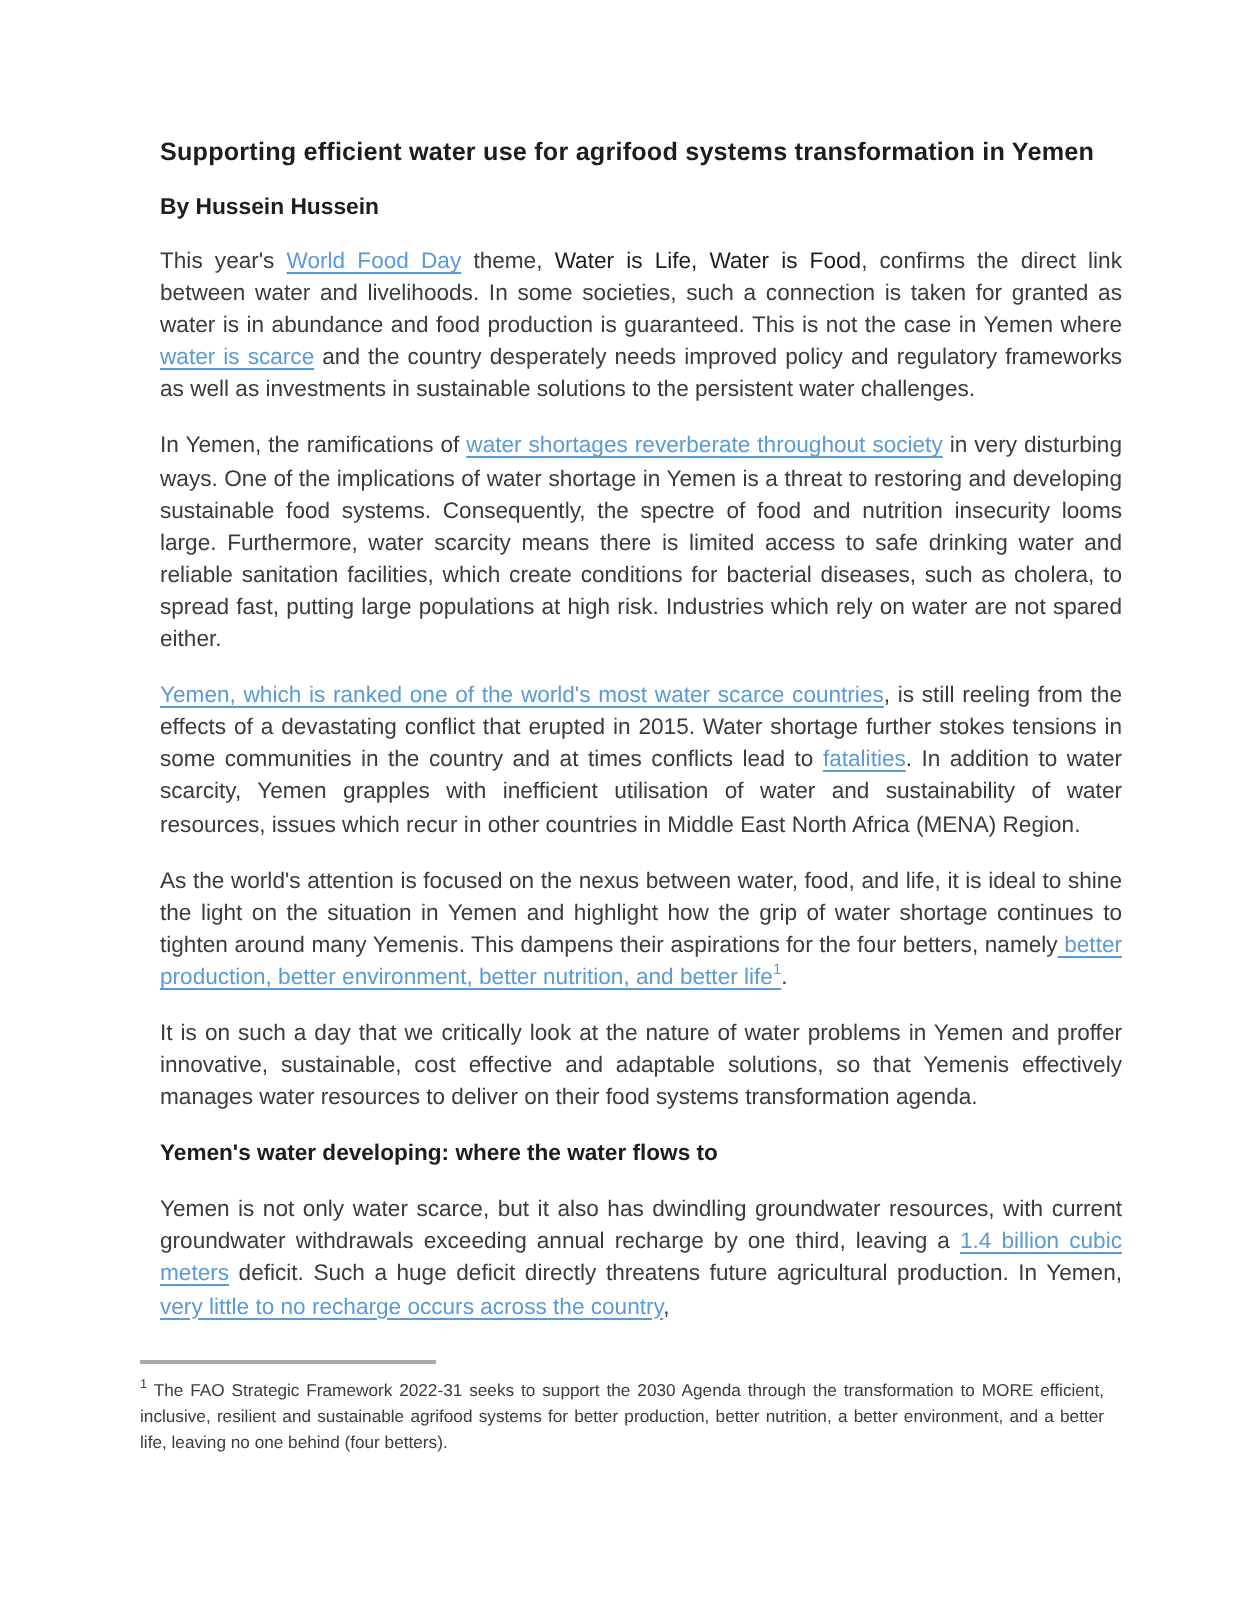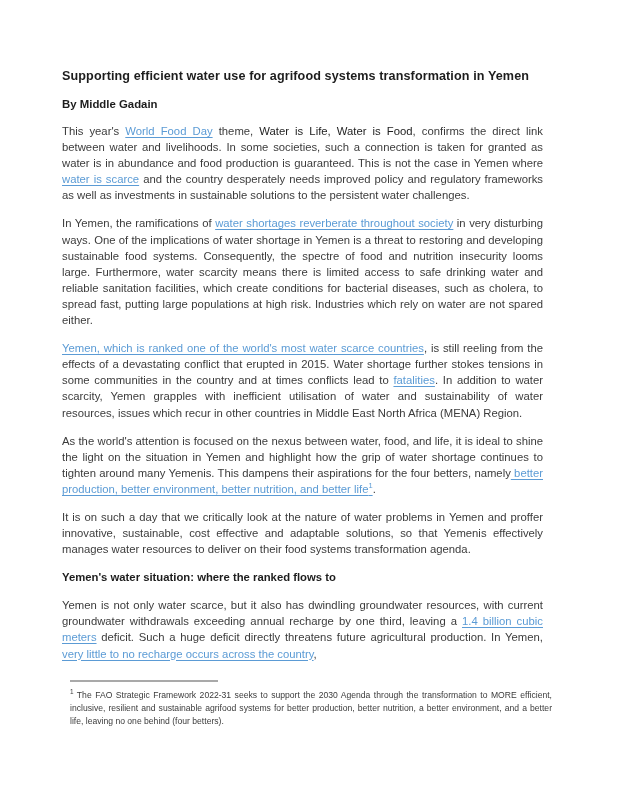--- a/index.html
+++ b/index.html
@@ -15,21 +15,21 @@
   }
   .page {
     position: relative;
     width: 618px;
     height: 800px;
     background: #ffffff;
     box-sizing: border-box;
   }
   .content {
     position: absolute;
-    left: 62px;
+    left: 80px;
     top: 68px;
     width: 481px;
   }
   .doc-title {
     font-size: 12.6px;
     font-weight: bold;
     color: #1d1d1d;
     line-height: 17px;
     text-align: justify;
     text-align-last: left;
@@ -102,33 +102,33 @@
 </style>
 </head>
 <body>
 
 <div class="page">
 
   <div class="content">
 
     <h1 class="doc-title">Supporting efficient water use for agrifood systems transformation in Yemen</h1>
 
-    <div class="byline">By Middle Gadain</div>
+    <div class="byline">By Hussein Hussein</div>
 
     <p class="para"><span>This year's </span><a class="link" href="#">World Food Day</a><span> theme, </span><strong class="b">Water is Life, Water is Food</strong><span>, confirms the direct link between water and livelihoods. In some societies, such a connection is taken for granted as water is in abundance and food production is guaranteed. This is not the case in Yemen where </span><a class="link" href="#">water is scarce</a><span> and the country desperately needs improved policy and regulatory frameworks as well as investments in sustainable solutions to the persistent water challenges.</span></p>
 
     <p class="para"><span>In Yemen, the ramifications of </span><a class="link" href="#">water shortages reverberate throughout society</a><span> in very disturbing ways. One of the implications of water shortage in Yemen is a threat to restoring and developing sustainable food systems. Consequently, the spectre of food and nutrition insecurity looms large. Furthermore, water scarcity means there is limited access to safe drinking water and reliable sanitation facilities, which create conditions for bacterial diseases, such as cholera, to spread fast, putting large populations at high risk. Industries which rely on water are not spared either.</span></p>
 
     <p class="para"><a class="link" href="#">Yemen, which is ranked one of the world's most water scarce countries</a><span>, is still reeling from the effects of a devastating conflict that erupted in 2015. Water shortage further stokes tensions in some communities in the country and at times conflicts lead to </span><a class="link" href="#">fatalities</a><span>. In addition to water scarcity, Yemen grapples with inefficient utilisation of water and sustainability of water resources, issues which recur in other countries in Middle East North Africa (MENA) Region.</span></p>
 
     <p class="para"><span>As the world's attention is focused on the nexus between water, food, and life, it is ideal to shine the light on the situation in Yemen and highlight how the grip of water shortage continues to tighten around many Yemenis. This dampens their aspirations for the four betters, namely</span><a class="link" href="#"><span> better production, better environment, better nutrition, and better life</span><sup class="fn">1</sup></a><span>.</span></p>
 
     <p class="para"><span>It is on such a day that we critically look at the nature of water problems in Yemen and proffer innovative, sustainable, cost effective and adaptable solutions, so that Yemenis effectively manages water resources to deliver on their food systems transformation agenda.</span></p>
 
-    <div class="section-head">Yemen's water situation: where the ranked flows to</div>
+    <div class="section-head">Yemen's water developing: where the water flows to</div>
 
     <p class="para"><span>Yemen is not only water scarce, but it also has dwindling groundwater resources, with current groundwater withdrawals exceeding annual recharge by one third, leaving a </span><a class="link" href="#">1.4 billion cubic meters</a><span> deficit. Such a huge deficit directly threatens future agricultural production. In Yemen, </span><a class="link" href="#">very little to no recharge occurs across the country</a><span>,</span></p>
 
   </div>
 
   <div class="footnote-area">
     <div class="fn-rule"></div>
     <p class="fn-text"><sup>1</sup><span> The FAO Strategic Framework 2022-31 seeks to support the 2030 Agenda through the transformation to MORE efficient, inclusive, resilient and sustainable agrifood systems for better production, better nutrition, a better environment, and a better life, leaving no one behind (four betters).</span></p>
   </div>
 

